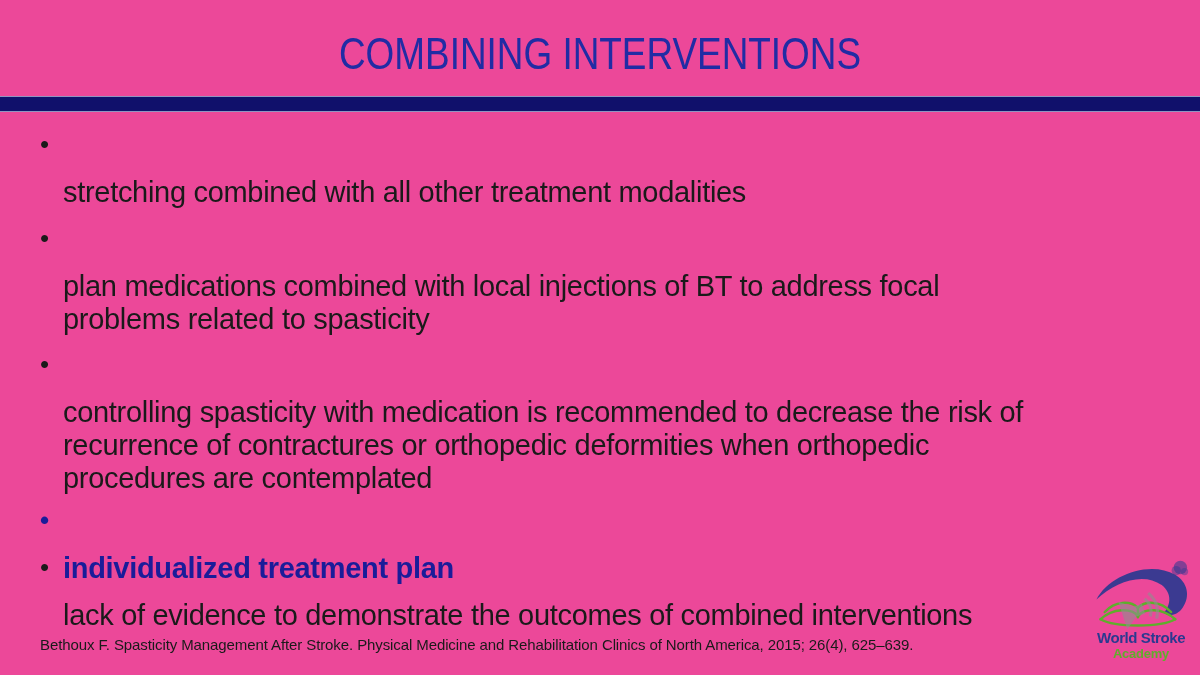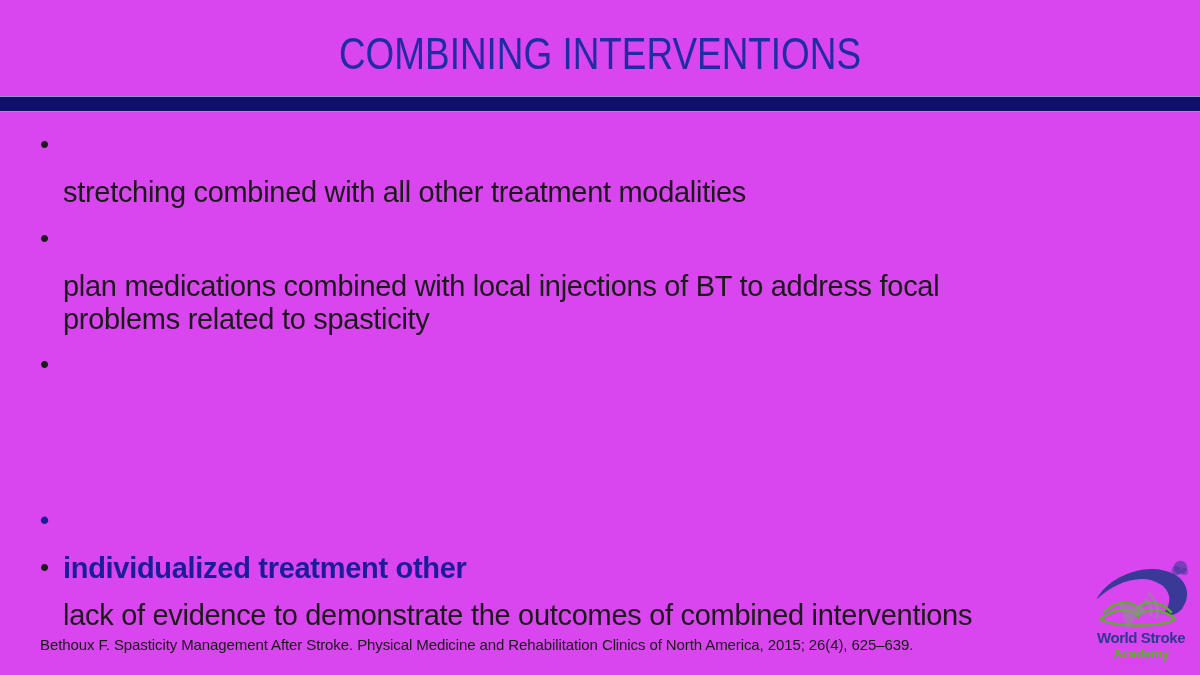--- a/index.html
+++ b/index.html
@@ -1,20 +1,20 @@
 <!DOCTYPE html>
 <html style="--title_blue: #212CA4; --bar_navy: #10106B; --emphasis_blue: #1A1C99; --text_black: #1A1A1A; --logo_blue: #2B3990; --logo_green: #5FAE2C; --speaker_gray: #8F8F8F;"><head>
 <meta charset="utf-8">
 <style>
   html, body { margin: 0; padding: 0; background: #ffffff; }
   .slide {
     position: relative;
     width: 1200px;
     height: 675px;
-    background: #d946ef;
+    background: #ec4899;
     overflow: hidden;
     font-family: "Liberation Sans", sans-serif;
   }
   .title {
     position: absolute;
     top: 28px;
     left: 0;
     width: 1200px;
     margin: 0;
     text-align: center;
@@ -97,25 +97,28 @@
   </div>
 
   <div class="bullet b2">
     <span class="marker">•</span>
     <div class="btext">plan medications combined with local injections of BT to address focal
 problems related to spasticity</div>
   </div>
 
   <div class="bullet b3">
     <span class="marker">•</span>
+    <div class="btext">controlling spasticity with medication is recommended to decrease the risk of
+recurrence of contractures or orthopedic deformities when orthopedic
+procedures are contemplated</div>
   </div>
 
   <div class="bullet b4 emphasis">
     <span class="marker">•</span>
-    <div class="btext">individualized treatment other</div>
+    <div class="btext">individualized treatment plan</div>
   </div>
 
   <div class="bullet b5">
     <span class="marker">•</span>
     <div class="btext">lack of evidence to demonstrate the outcomes of combined interventions</div>
   </div>
 
   <div class="citation">Bethoux F. Spasticity Management After Stroke. Physical Medicine and Rehabilitation Clinics of North America, 2015; 26(4), 625–639.</div>
 
   <div class="logo">

